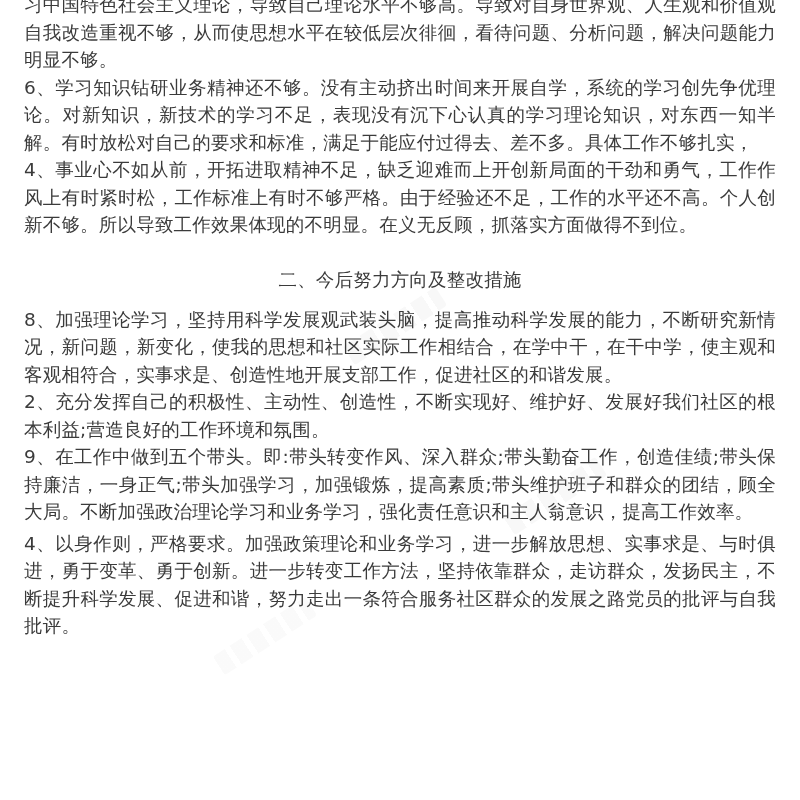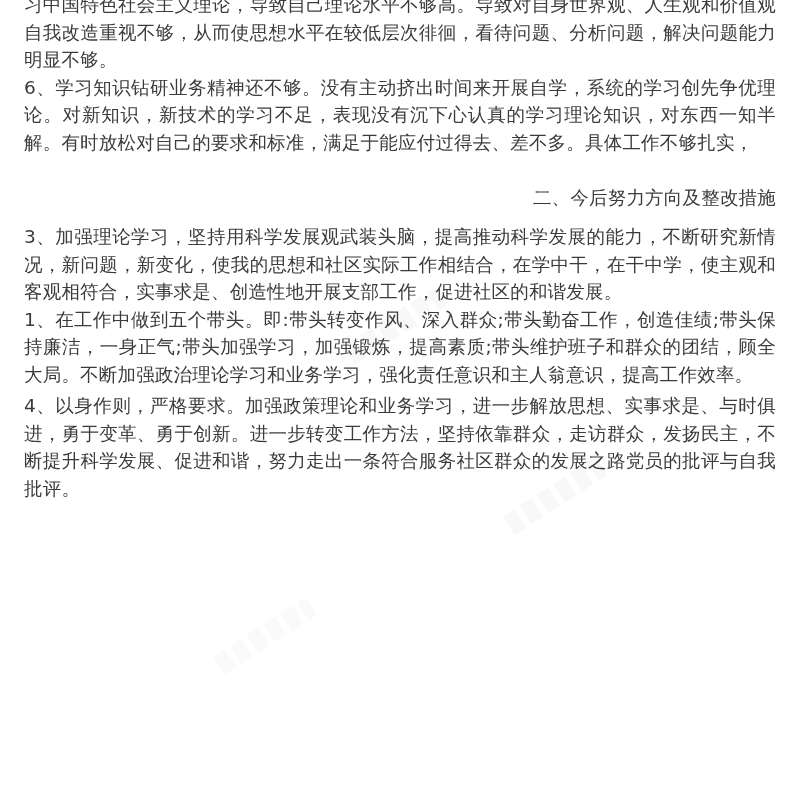--- a/index.html
+++ b/index.html
@@ -36,21 +36,21 @@
   .content p {
     margin: 0;
   }
   .blank-line {
     height: 27.5px;
   }
   .section-heading {
     font-size: 18.5px;
     font-weight: normal;
     margin: 0 0 12px 0;
-    text-align: right;
+    text-align: center;
   }
   .mt4 { margin-top: 4px !important; }
 
   
   .watermark {
     position: absolute;
     width: 110px;
     height: 22px;
     transform: rotate(-33deg);
     opacity: 0.10;
@@ -75,26 +75,28 @@
   <div class="watermark wm2"></div>
   <div class="watermark wm3"></div>
 
   <div class="content">
 
     <p>习中国特色社会主义理论，导致自己理论水平不够高。导致对自身世界观、人生观和价值观自我改造重视不够，从而使思想水平在较低层次徘徊，看待问题、分析问题，解决问题能力明显不够。</p>
 
     <p>6、学习知识钻研业务精神还不够。没有主动挤出时间来开展自学，系统的学习创先争优理论。对新知识，新技术的学习不足，表现没有沉下心认真的学习理论知识，对东西一知半解。有时放松对自己的要求和标准，满足于能应付过得去、差不多。具体工作不够扎实，</p>
 
 
+    <p>4、事业心不如从前，开拓进取精神不足，缺乏迎难而上开创新局面的干劲和勇气，工作作风上有时紧时松，工作标准上有时不够严格。由于经验还不足，工作的水平还不高。个人创新不够。所以导致工作效果体现的不明显。在义无反顾，抓落实方面做得不到位。</p>
 
     <div class="blank-line"></div>
 
     <h2 class="section-heading">二、今后努力方向及整改措施</h2>
 
-    <p>3、加强理论学习，坚持用科学发展观武装头脑，提高推动科学发展的能力，不断研究新情况，新问题，新变化，使我的思想和社区实际工作相结合，在学中干，在干中学，使主观和客观相符合，实事求是、创造性地开展支部工作，促进社区的和谐发展。</p>
+    <p>8、加强理论学习，坚持用科学发展观武装头脑，提高推动科学发展的能力，不断研究新情况，新问题，新变化，使我的思想和社区实际工作相结合，在学中干，在干中学，使主观和客观相符合，实事求是、创造性地开展支部工作，促进社区的和谐发展。</p>
 
+    <p>2、充分发挥自己的积极性、主动性、创造性，不断实现好、维护好、发展好我们社区的根本利益;营造良好的工作环境和氛围。</p>
 
-    <p>1、在工作中做到五个带头。即:带头转变作风、深入群众;带头勤奋工作，创造佳绩;带头保持廉洁，一身正气;带头加强学习，加强锻炼，提高素质;带头维护班子和群众的团结，顾全大局。不断加强政治理论学习和业务学习，强化责任意识和主人翁意识，提高工作效率。</p>
+    <p>9、在工作中做到五个带头。即:带头转变作风、深入群众;带头勤奋工作，创造佳绩;带头保持廉洁，一身正气;带头加强学习，加强锻炼，提高素质;带头维护班子和群众的团结，顾全大局。不断加强政治理论学习和业务学习，强化责任意识和主人翁意识，提高工作效率。</p>
 
     <p class="mt4">4、以身作则，严格要求。加强政策理论和业务学习，进一步解放思想、实事求是、与时俱进，勇于变革、勇于创新。进一步转变工作方法，坚持依靠群众，走访群众，发扬民主，不断提升科学发展、促进和谐，努力走出一条符合服务社区群众的发展之路党员的批评与自我批评。</p>
 
   </div>
 </div>
 
 </body></html>

